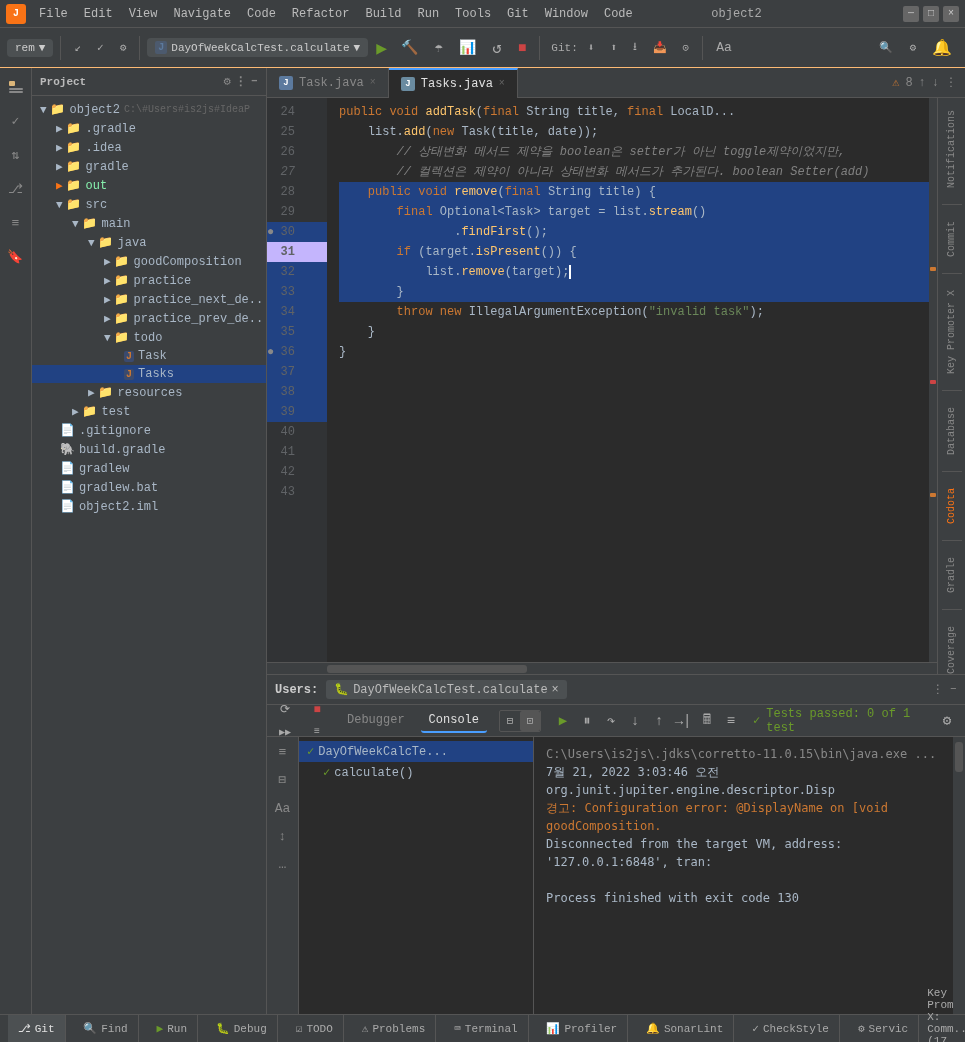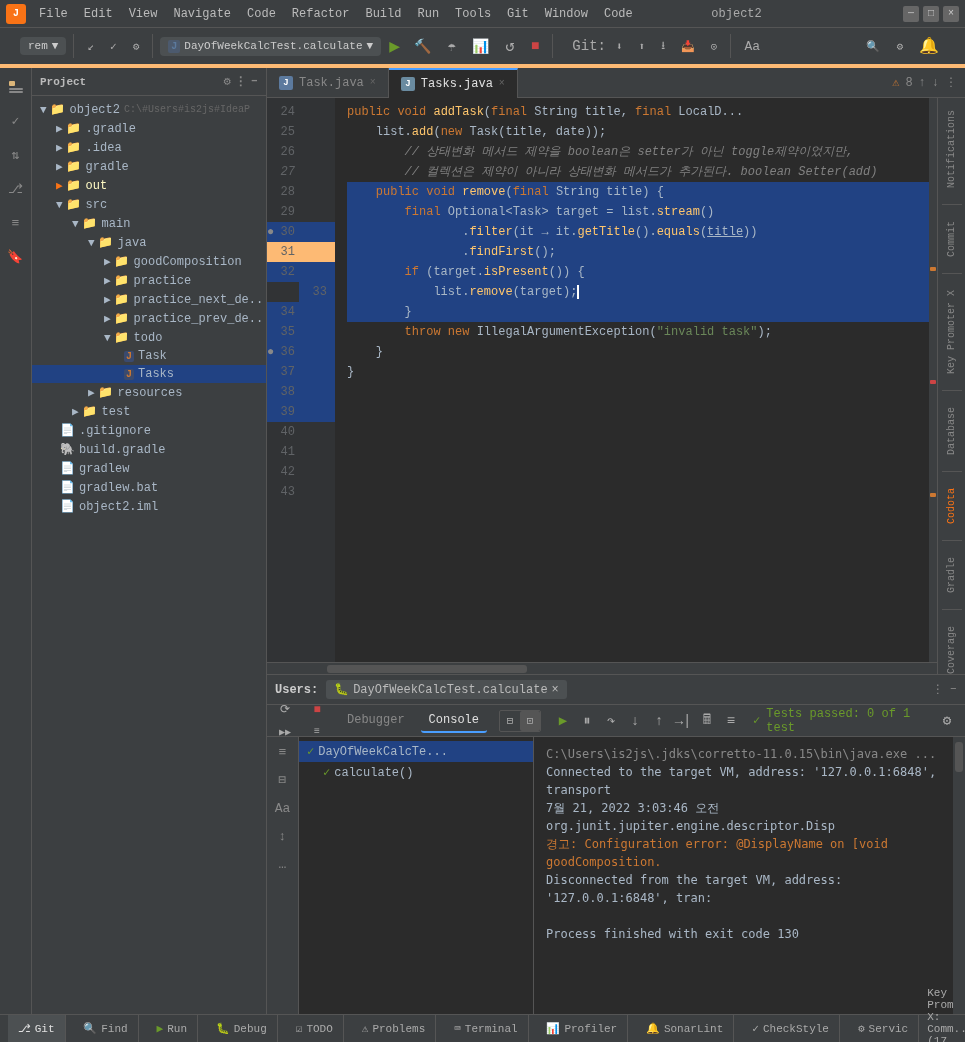--- a/index.html
+++ b/index.html
@@ -67,22 +67,22 @@
       font-size: 10px;
       color: #ccc;
     }
 
     
     .toolbar {
       display: flex;
       align-items: center;
       background: #3c3f41;
       height: 40px;
-      padding: 0 20px;
-      border-bottom: 4px solid #fdba74;
+      padding: 0 7px;
+      border-bottom: 1px solid #fdba74;
       gap: 4px;
     }
     .toolbar-btn {
       padding: 3px 6px;
       color: #aaa;
       cursor: pointer;
       border-radius: 3px;
       font-size: 11px;
     }
     .toolbar-separator { width: 1px; height: 24px; background: #555; margin: 0 3px; }
@@ -94,23 +94,23 @@
       padding: 3px 8px;
       gap: 4px;
       cursor: pointer;
       font-size: 11px;
       color: #ccc;
     }
     .git-area {
       display: flex;
       align-items: center;
       gap: 4px;
-      font-size: 14px;
+      font-size: 11px;
       color: #aaa;
-      margin-left: 12px;
+      margin-left: 4px;
     }
     .run-btn {
       background: none;
       border: none;
       color: #6a9a2a;
       font-size: 18px;
       cursor: pointer;
       padding: 0 4px;
     }
     .search-btn { margin-left: auto; }
@@ -626,21 +626,21 @@
 
       <div class="tree-item tree-indent-2">
         <span class="tree-icon">▶</span>
         <span style="color:#dcb67a; margin-right:4px;">📁</span>
         <span>gradle</span>
       </div>
 
       <div class="tree-item tree-indent-2" style="color:#f97316;">
         <span class="tree-icon">▶</span>
         <span style="color:#dcb67a; margin-right:4px;">📁</span>
-        <span style="color:#fef9c3;">out</span>
+        <span style="color:#86efac;">out</span>
       </div>
 
       <div class="tree-item tree-indent-2">
         <span class="tree-icon">▼</span>
         <span style="color:#dcb67a; margin-right:4px;">📁</span>
         <span>src</span>
       </div>
 
       <div class="tree-item tree-indent-3">
         <span class="tree-icon">▼</span>
@@ -789,29 +789,29 @@
                 <span style="min-width:28px; text-align:right; padding-right:8px; color:#606366; font-size:12px;">28</span>
               </div>
               <div style="display:flex; align-items:center; height:20px;">
                 <span style="width:8px;"> </span>
                 <span style="min-width:28px; text-align:right; padding-right:8px; color:#606366; font-size:12px;">29</span>
               </div>
               <div style="display:flex; align-items:center; height:20px; background:#214283;">
                 <span style="width:8px; color:#888;">●</span>
                 <span style="min-width:28px; text-align:right; padding-right:8px; color:#606366; font-size:12px;">30</span>
               </div>
-              <div style="display:flex; align-items:flex-start; height:20px; background:#fdba74;">
+              <div style="display:flex; align-items:flex-start; height:20px; background:#c4b5fd;font-weight:bold;">
                 <span style="width:8px;"> </span>
                 <span style="min-width:28px; text-align:right; padding-right:8px; color:#606366; font-size:12px;">31</span>
               </div>
               <div style="display:flex; align-items:center; height:20px; background:#214283;">
                 <span style="width:8px;"> </span>
                 <span style="min-width:28px; text-align:right; padding-right:8px; color:#606366; font-size:12px;">32</span>
               </div>
-              <div style="display:flex; align-items:center; height:20px; background:#214283;margin-left:32px;">
+              <div style="display:flex; align-items:center; height:20px; background:#214283;">
                 <span style="width:8px;"> </span>
                 <span style="min-width:28px; text-align:right; padding-right:8px; color:#606366; font-size:12px;">33</span>
               </div>
               <div style="display:flex; align-items:center; height:20px; background:#214283;">
                 <span style="width:8px;"> </span>
                 <span style="min-width:28px; text-align:right; padding-right:8px; color:#606366; font-size:12px;">34</span>
               </div>
               <div style="display:flex; align-items:center; height:20px; background:#214283;">
                 <span style="width:8px;"> </span>
                 <span style="min-width:28px; text-align:right; padding-right:8px; color:#606366; font-size:12px;">35</span>
@@ -862,21 +862,20 @@
             <span class="code-line"></span>
 
             <span class="code-line"><span class="comment">        // 상태변화 메서드 제약을 boolean은 setter가 아닌 toggle제약이었지만,</span></span>
 
             <span class="code-line"><span class="comment">        // 컬렉션은 제약이 아니라 상태변화 메서드가 추가된다. boolean Setter(add)</span></span>
 
             <span class="code-line selected-range">    <span class="kw">public</span> <span class="kw">void</span> <span class="method">remove</span>(<span class="kw">final</span> <span class="class-name">String</span> title) {</span>
 
             <span class="code-line selected-range">        <span class="kw">final</span> <span class="class-name">Optional</span>&lt;<span class="class-name">Task</span>&gt; target = list.<span class="method">stream</span>()</span>
 
-            <span class="code-line selected-range">                .<span class="method">filter</span>(it → it.<span class="method">getTitle</span>().<span class="method">equals</span>(<span style="text-decoration:underline;">title</span>))</span>
 
             <span class="code-line selected-range">                .<span class="method">findFirst</span>();</span>
 
             <span class="code-line selected-range"></span>
 
 
             <span class="code-line selected-range">        <span class="kw">if</span> (target.<span class="method">isPresent</span>()) {</span>
 
             <span class="code-line selected-range">            list.<span class="method">remove</span>(target);<span style="border-left:2px solid #fff; display:inline-block; height:14px; vertical-align:middle;"></span></span>
 
@@ -992,21 +991,20 @@
             <span>DayOfWeekCalcTe...</span>
           </div>
           <div class="debug-tree-item" style="padding-left:24px;">
             <span style="color:#6a9a2a;">✓</span>
             <span>calculate()</span>
           </div>
         </div>
 
         <div class="debug-right">
           <div class="console-line gray">C:\Users\is2js\.jdks\corretto-11.0.15\bin\java.exe ...</div>
-          <div class="console-line">Connected to the target VM, address: '127.0.0.1:6848', transport</div>
           <div class="console-line">7월 21, 2022 3:03:46 오전 org.junit.jupiter.engine.descriptor.Disp</div>
           <div class="console-line warning">경고: Configuration error: @DisplayName on [void goodComposition.</div>
           <div class="console-line">Disconnected from the target VM, address: '127.0.0.1:6848', tran:</div>
           <div class="console-line"> </div>
           <div class="console-line">Process finished with exit code 130</div>
         </div>
 
         <div style="width:12px; background:#3c3f41; position:relative;">
           <div style="position:absolute; top:5px; right:2px; width:8px; height:30px; background:#555; border-radius:3px;"></div>
         </div>

